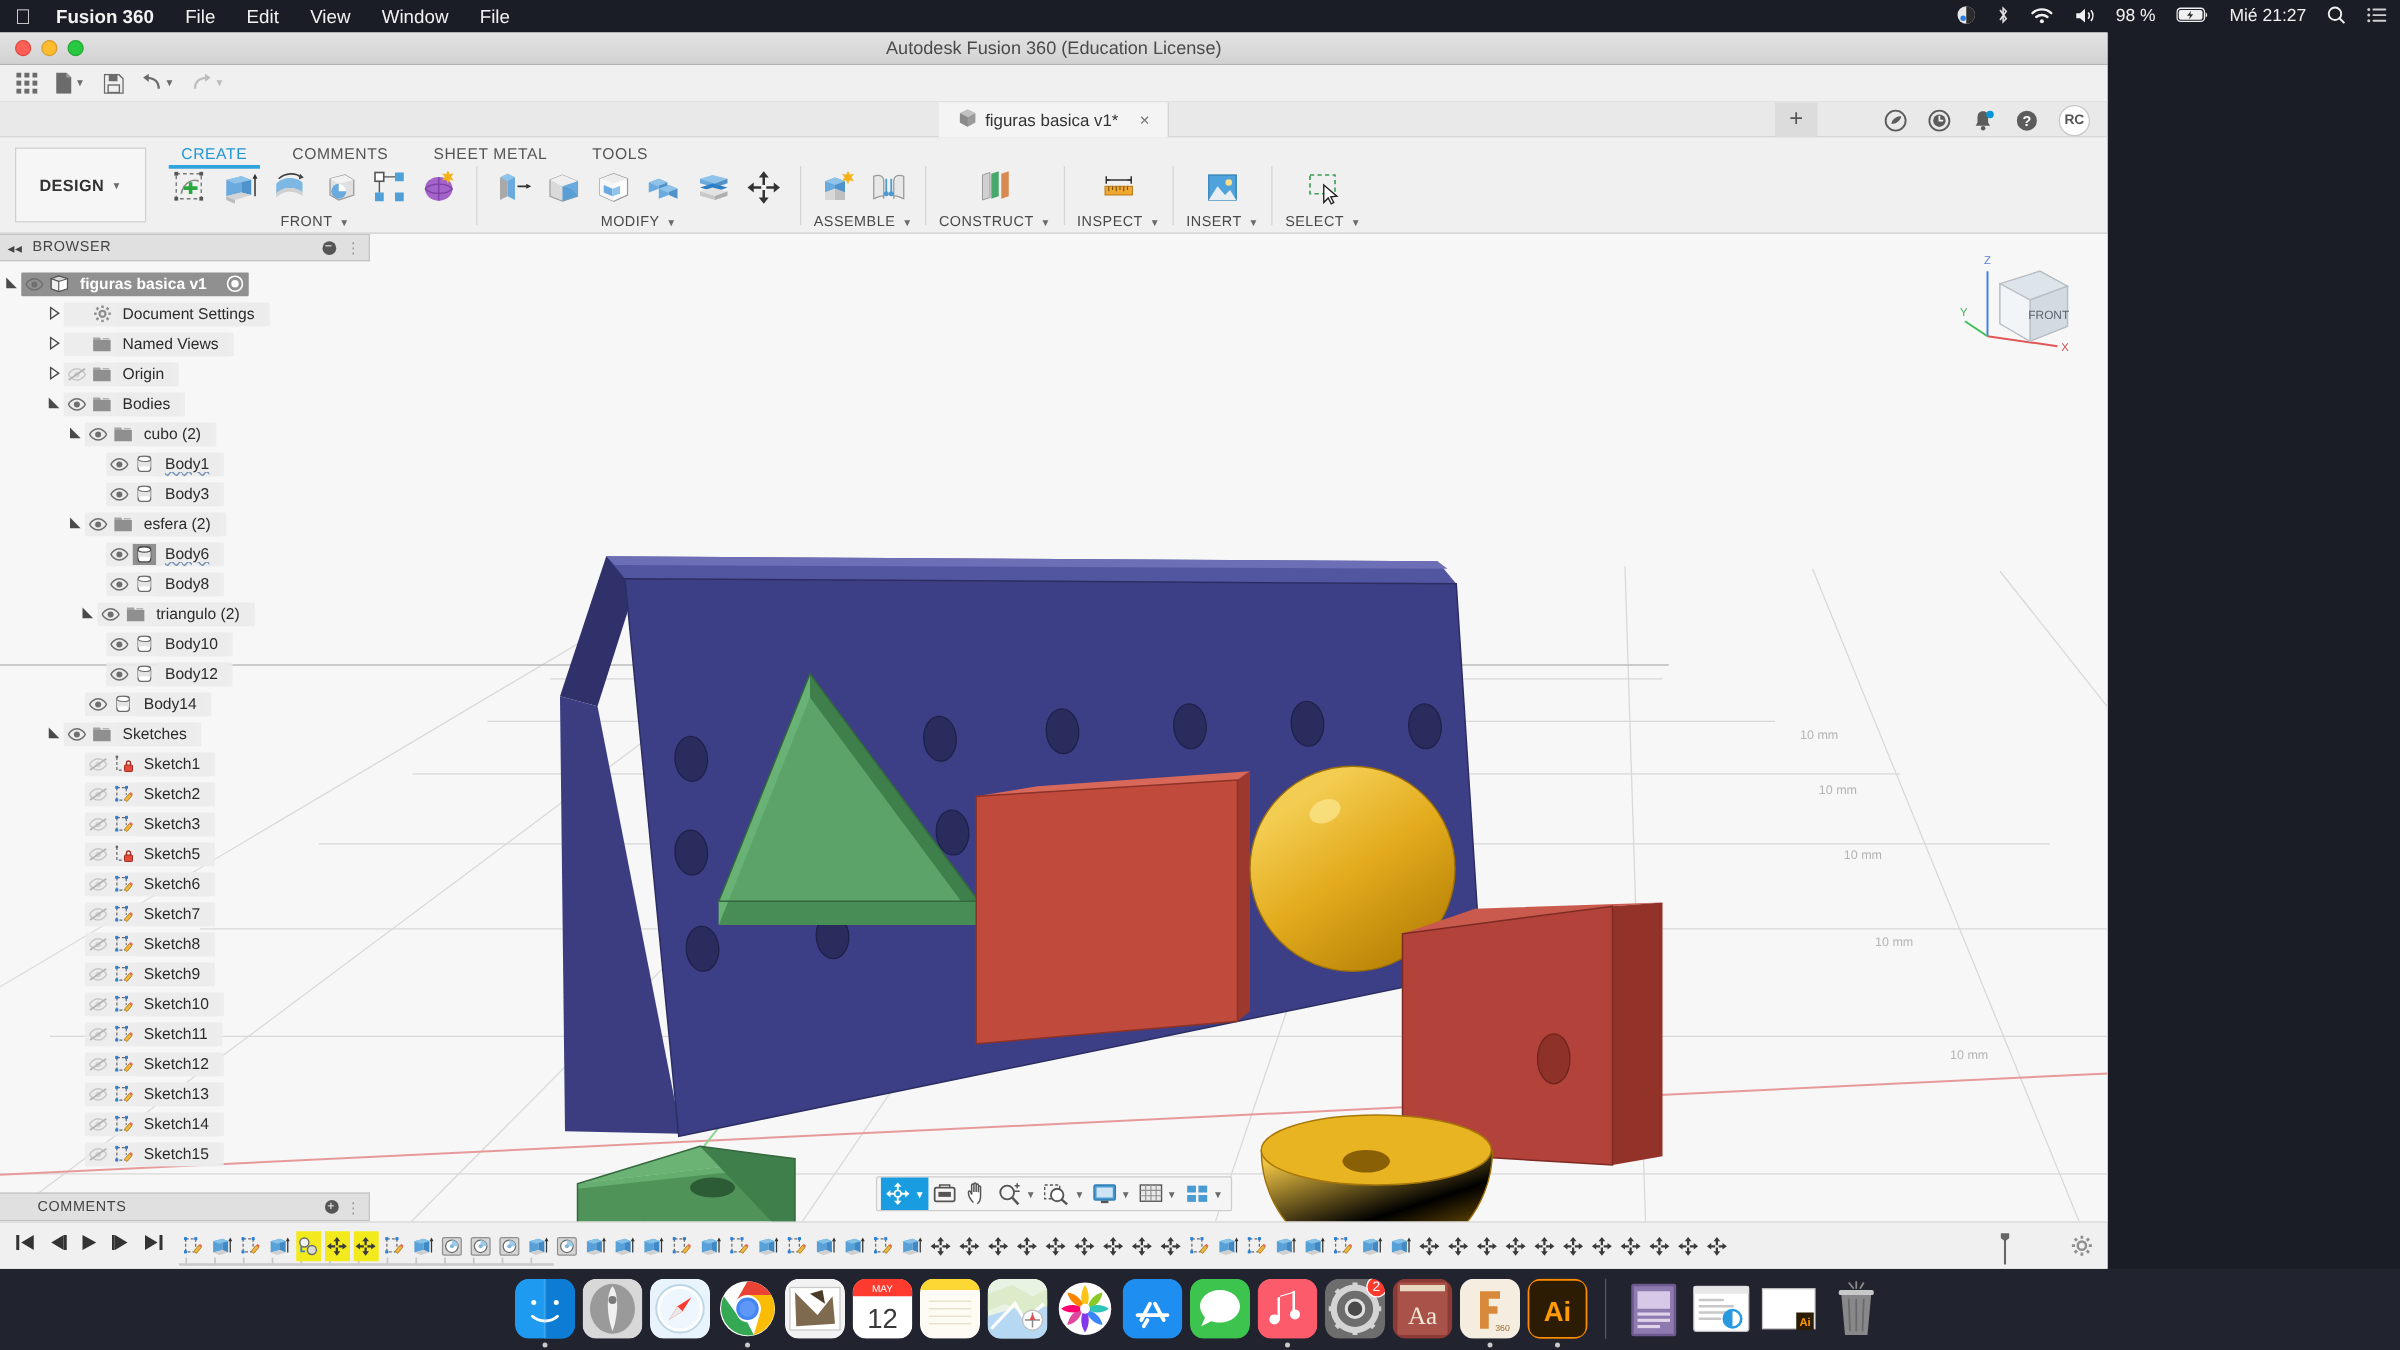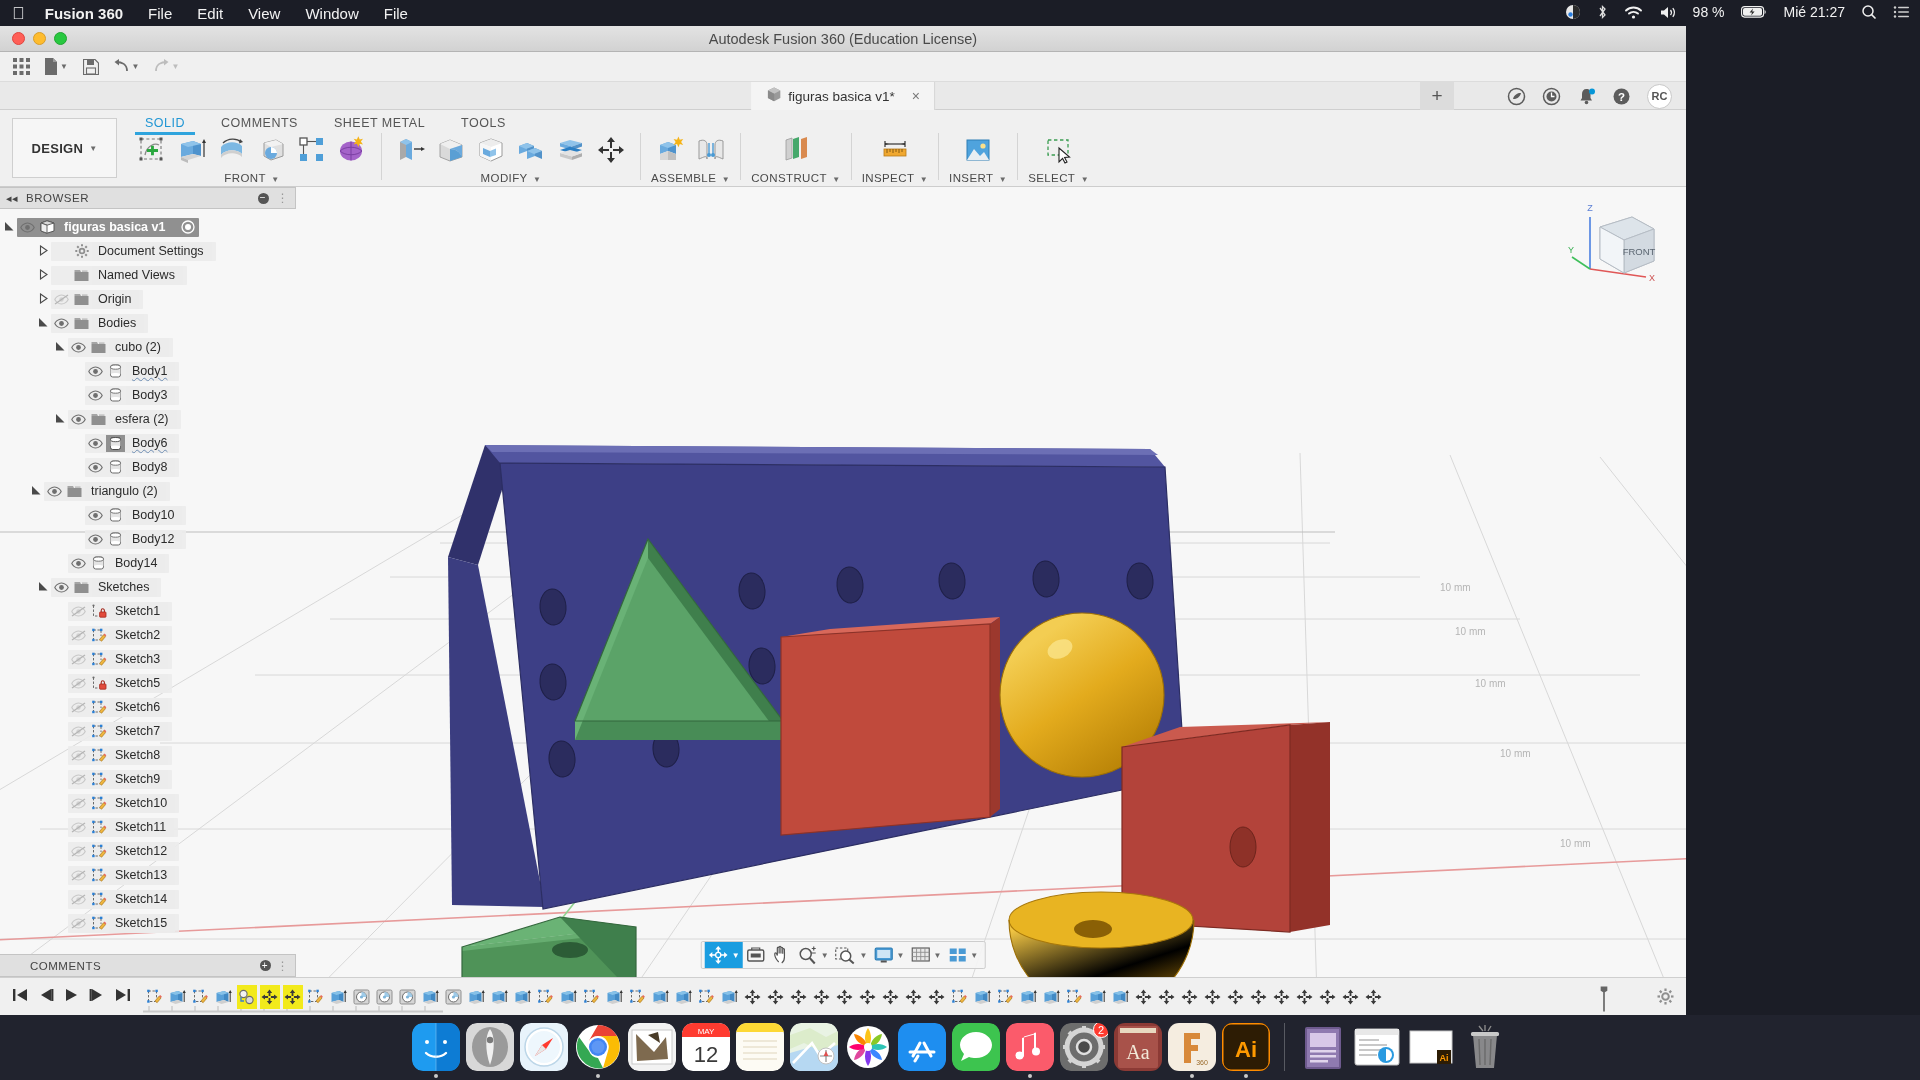--- a/index.html
+++ b/index.html
@@ -428,21 +428,21 @@
     </div>
   </div>
 
   <div id="ribbon">
     <div id="design-dd">
       <span>DESIGN</span>
       <span class="caret" style="margin-left:6px;">▼</span>
     </div>
     <div id="ribbon-main">
       <div id="wstabs">
-        <div class="wstab active"><span>SOLID</span></div>
+        <div class="wstab active"><span>CREATE</span></div>
         <div class="wstab"><span>COMMENTS</span></div>
         <div class="wstab"><span>SHEET METAL</span></div>
         <div class="wstab"><span>TOOLS</span></div>
       </div>
 
       <div id="panels">
 
         <div class="panel">
           <div class="panel-row">
             <span class="tool">
@@ -1058,21 +1058,21 @@
               <span class="nicon">
                 <svg width="15" height="14" viewBox="0 0 15 14">
                   <rect x="2.5" y="1" width="10" height="12" rx="2.2" fill="#fff" stroke="#6b6b6b" stroke-width="1"></rect>
                   <path d="M2.5 3.2 C5 1.6 10 1.6 12.5 3.2 L12.5 10 C10 8.6 5 8.6 2.5 10 Z" fill="#e4e4e4"></path>
                   <ellipse cx="7.5" cy="3.1" rx="5" ry="2.1" fill="#fff" stroke="#6b6b6b" stroke-width=".9"></ellipse>
                 </svg>
               </span>
               <span class="tlabel">Body8</span>
             </span>
           </div>
-          <div class="tnode" style="padding-left: 28px; text-align: center;">
+          <div class="tnode" style="padding-left: 62px; text-align: center;">
             <span class="twist"><svg width="11" height="11" viewBox="0 0 11 11">
                 <path d="M1 1 L9.5 9.5 L1 9.5 Z" fill="#4a4a4a"></path>
               </svg></span>
             <span class="wrap">
               <span class="vis">
                 <svg width="15" height="11" viewBox="0 0 15 11">
                   <path d="M7.5 1 C11 1 13.6 4 14.2 5.5 C13.6 7 11 10 7.5 10 C4 10 1.4 7 0.8 5.5 C1.4 4 4 1 7.5 1 Z" fill="none" stroke="#6f6f6f" stroke-width="1.1"></path>
                   <circle cx="7.5" cy="5.5" r="2.4" fill="#6f6f6f"></circle>
                 </svg>
               </span>

